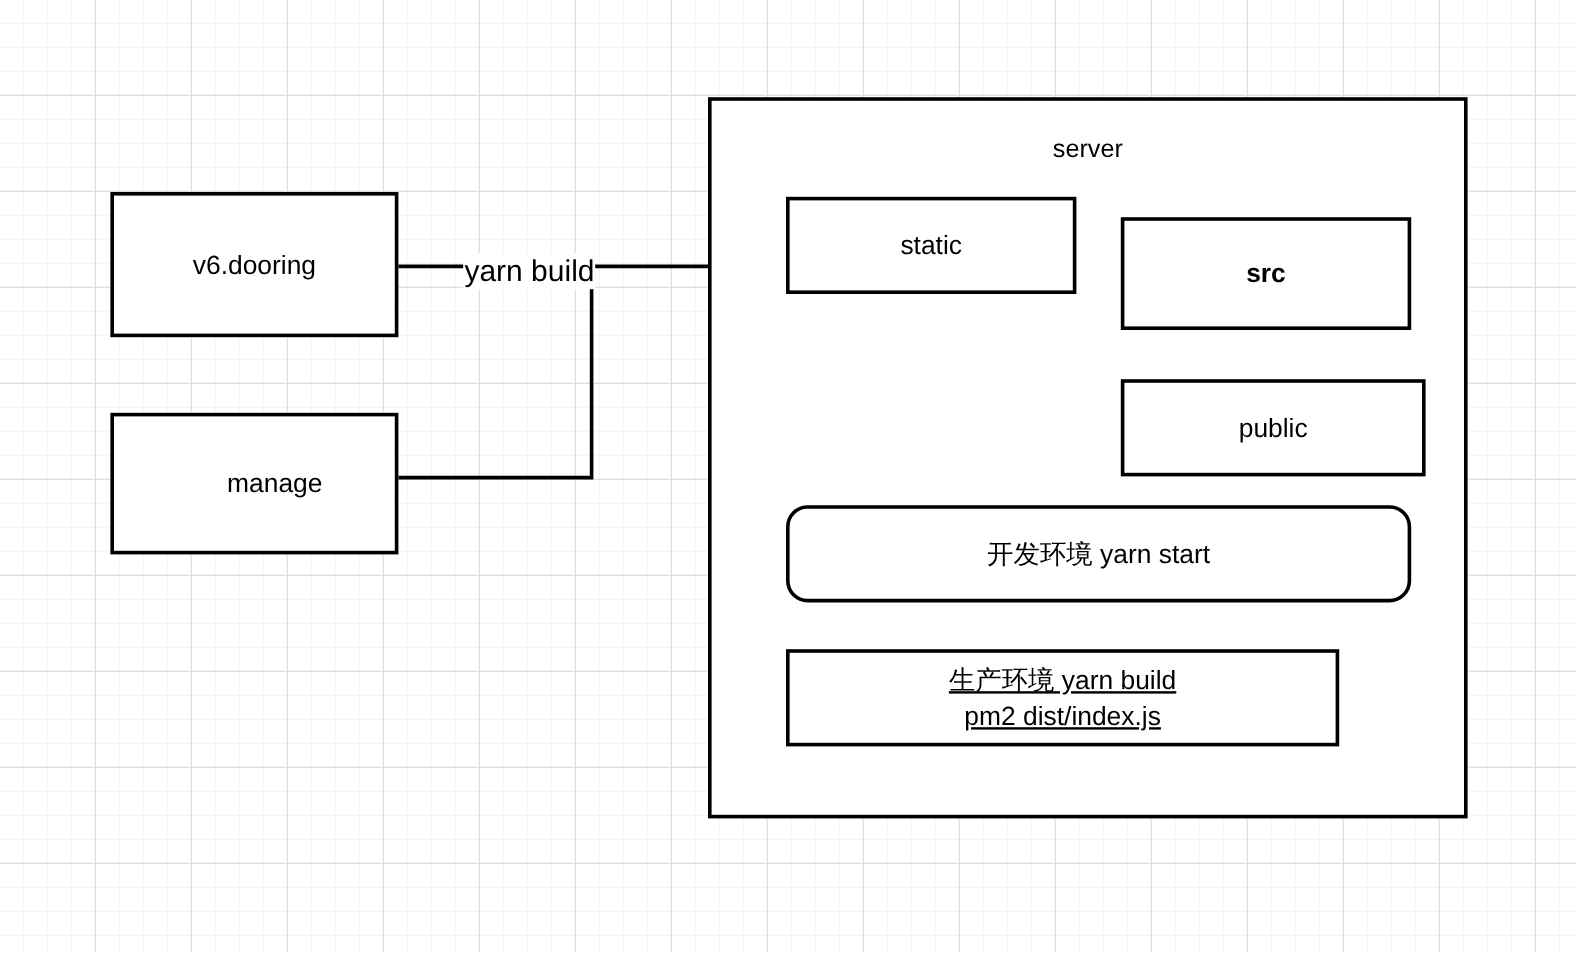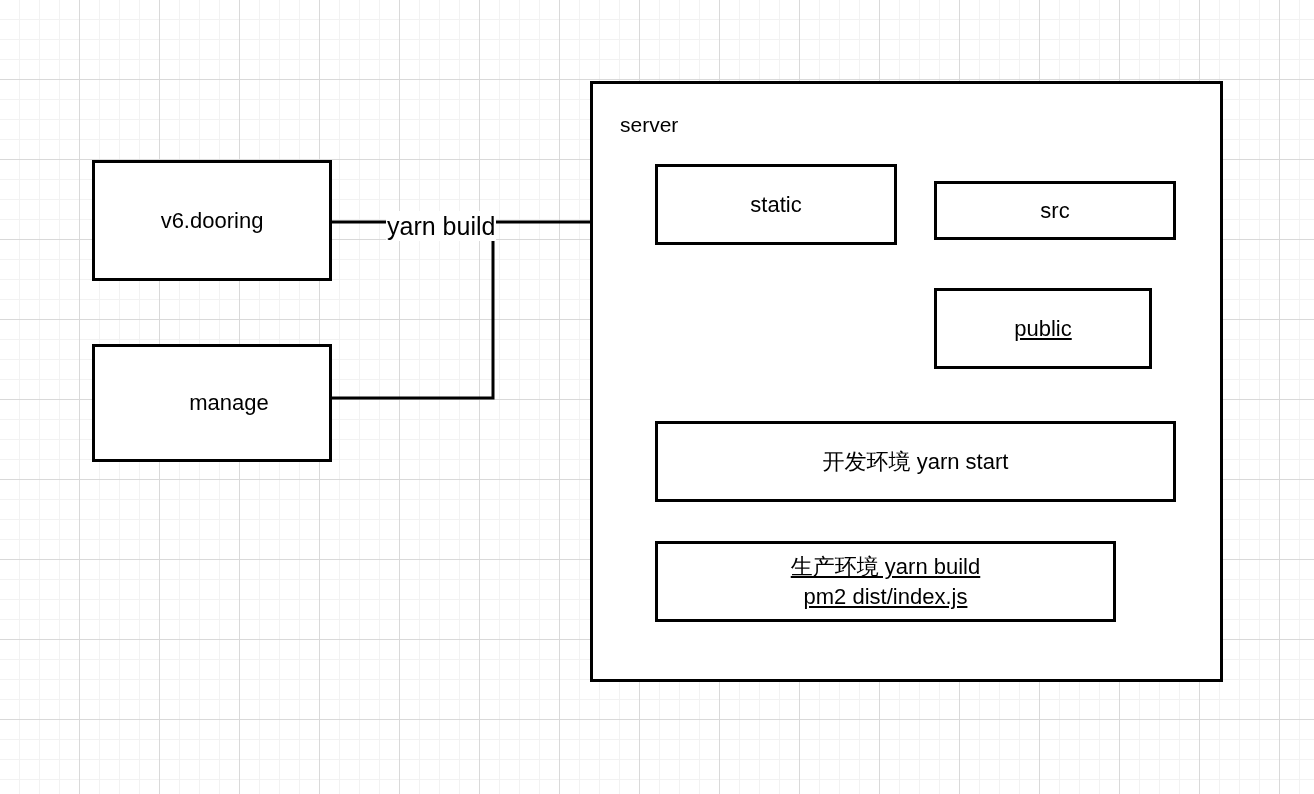--- a/index.html
+++ b/index.html
@@ -48,24 +48,23 @@
     position: absolute;
     box-sizing: border-box;
     border: 3px solid #000000;
     background: #ffffff;
   }
 
   .group-title {
     position: absolute;
     left: 0;
     right: 0;
-    text-align: left;
+    text-align: center;
     font-size: 21px;
     color: #000000;
-    padding-left: 27px;
   }
 
   .edge-svg {
     position: absolute;
     left: 0;
     top: 0;
     width: 1314px;
     height: 794px;
     overflow: visible;
   }
@@ -102,23 +101,23 @@
   <div class="node" style="left:92px; top:160px; width:240px; height:121px;">v6.dooring</div>
 
   <div class="node" style="left:92px; top:344px; width:240px; height:118px;padding-left:34px;">manage</div>
 
   <div class="group-box" style="left:590px; top:81px; width:633px; height:601px;">
     <div class="group-title" style="top:29px;">server</div>
   </div>
 
   <div class="node" style="left:655px; top:164px; width:242px; height:81px;">static</div>
 
-  <div class="node" style="left:934px; top:181px; width:242px; height:59px;">src</div>
+  <div class="node" style="left:934px; top:181px; width:242px; height:94px;font-weight:bold;">src</div>
 
 
-  <div class="node" style="left:934px; top:288px; width:218px; height:81px;text-decoration:underline;">public</div>
+  <div class="node" style="left:934px; top:316px; width:254px; height:81px;">public</div>
 
-  <div class="node" style="left:655px; top:421px; width:521px; height:81px;">开发环境 yarn start</div>
+  <div class="node" style="left:655px; top:421px; width:521px; height:81px;border-radius:18px;">开发环境 yarn start</div>
 
   <div class="node" style="left:655px; top:541px; width:461px; height:81px;text-decoration:underline;">生产环境 yarn build
 pm2 dist/index.js</div>
 
 </div>
 
 </body></html>

